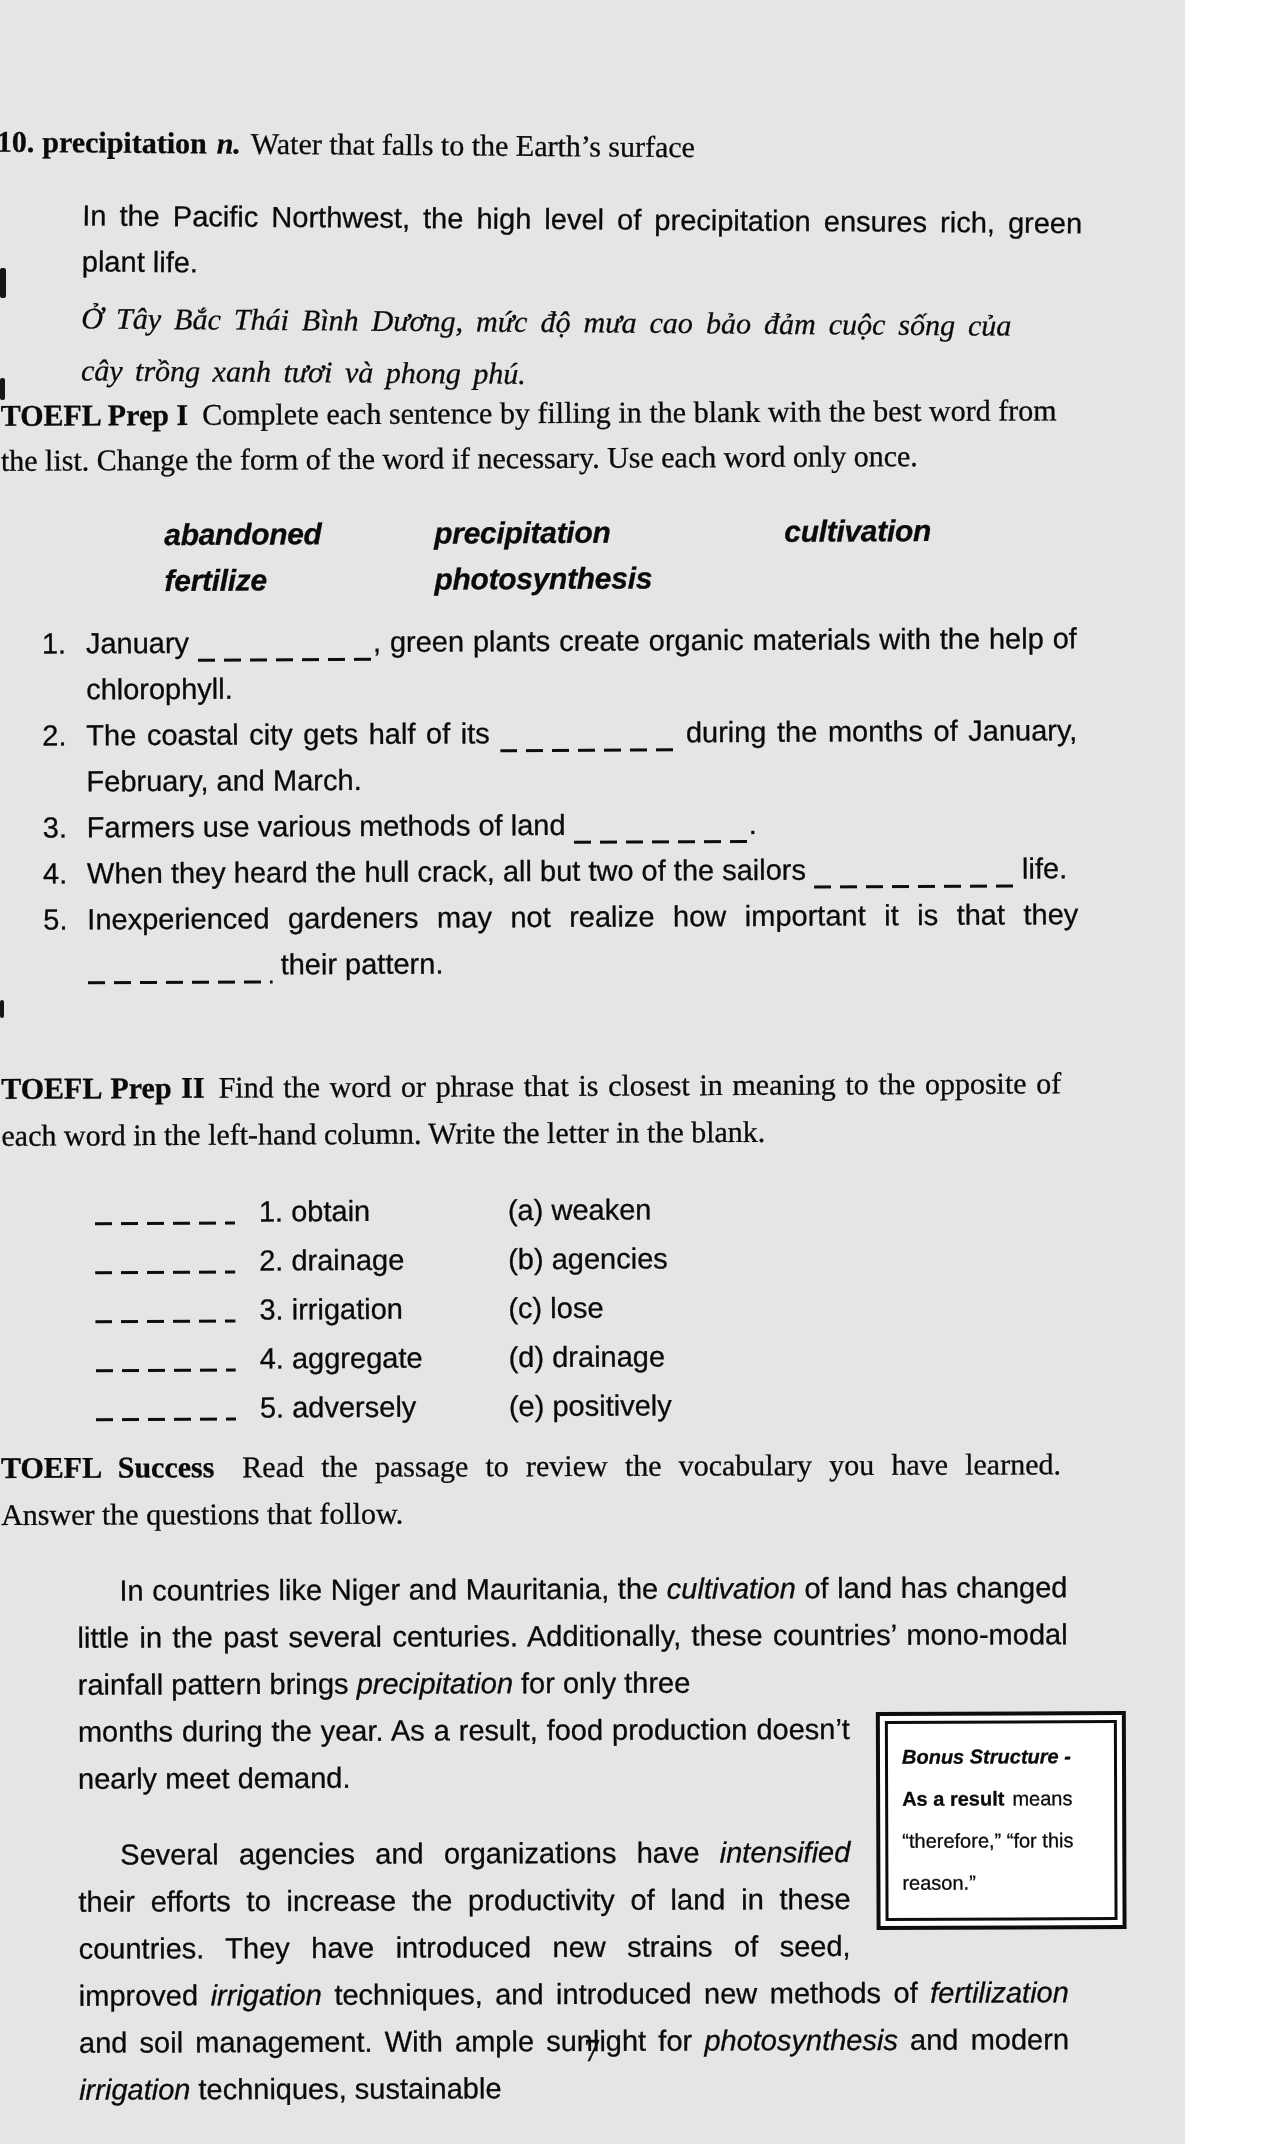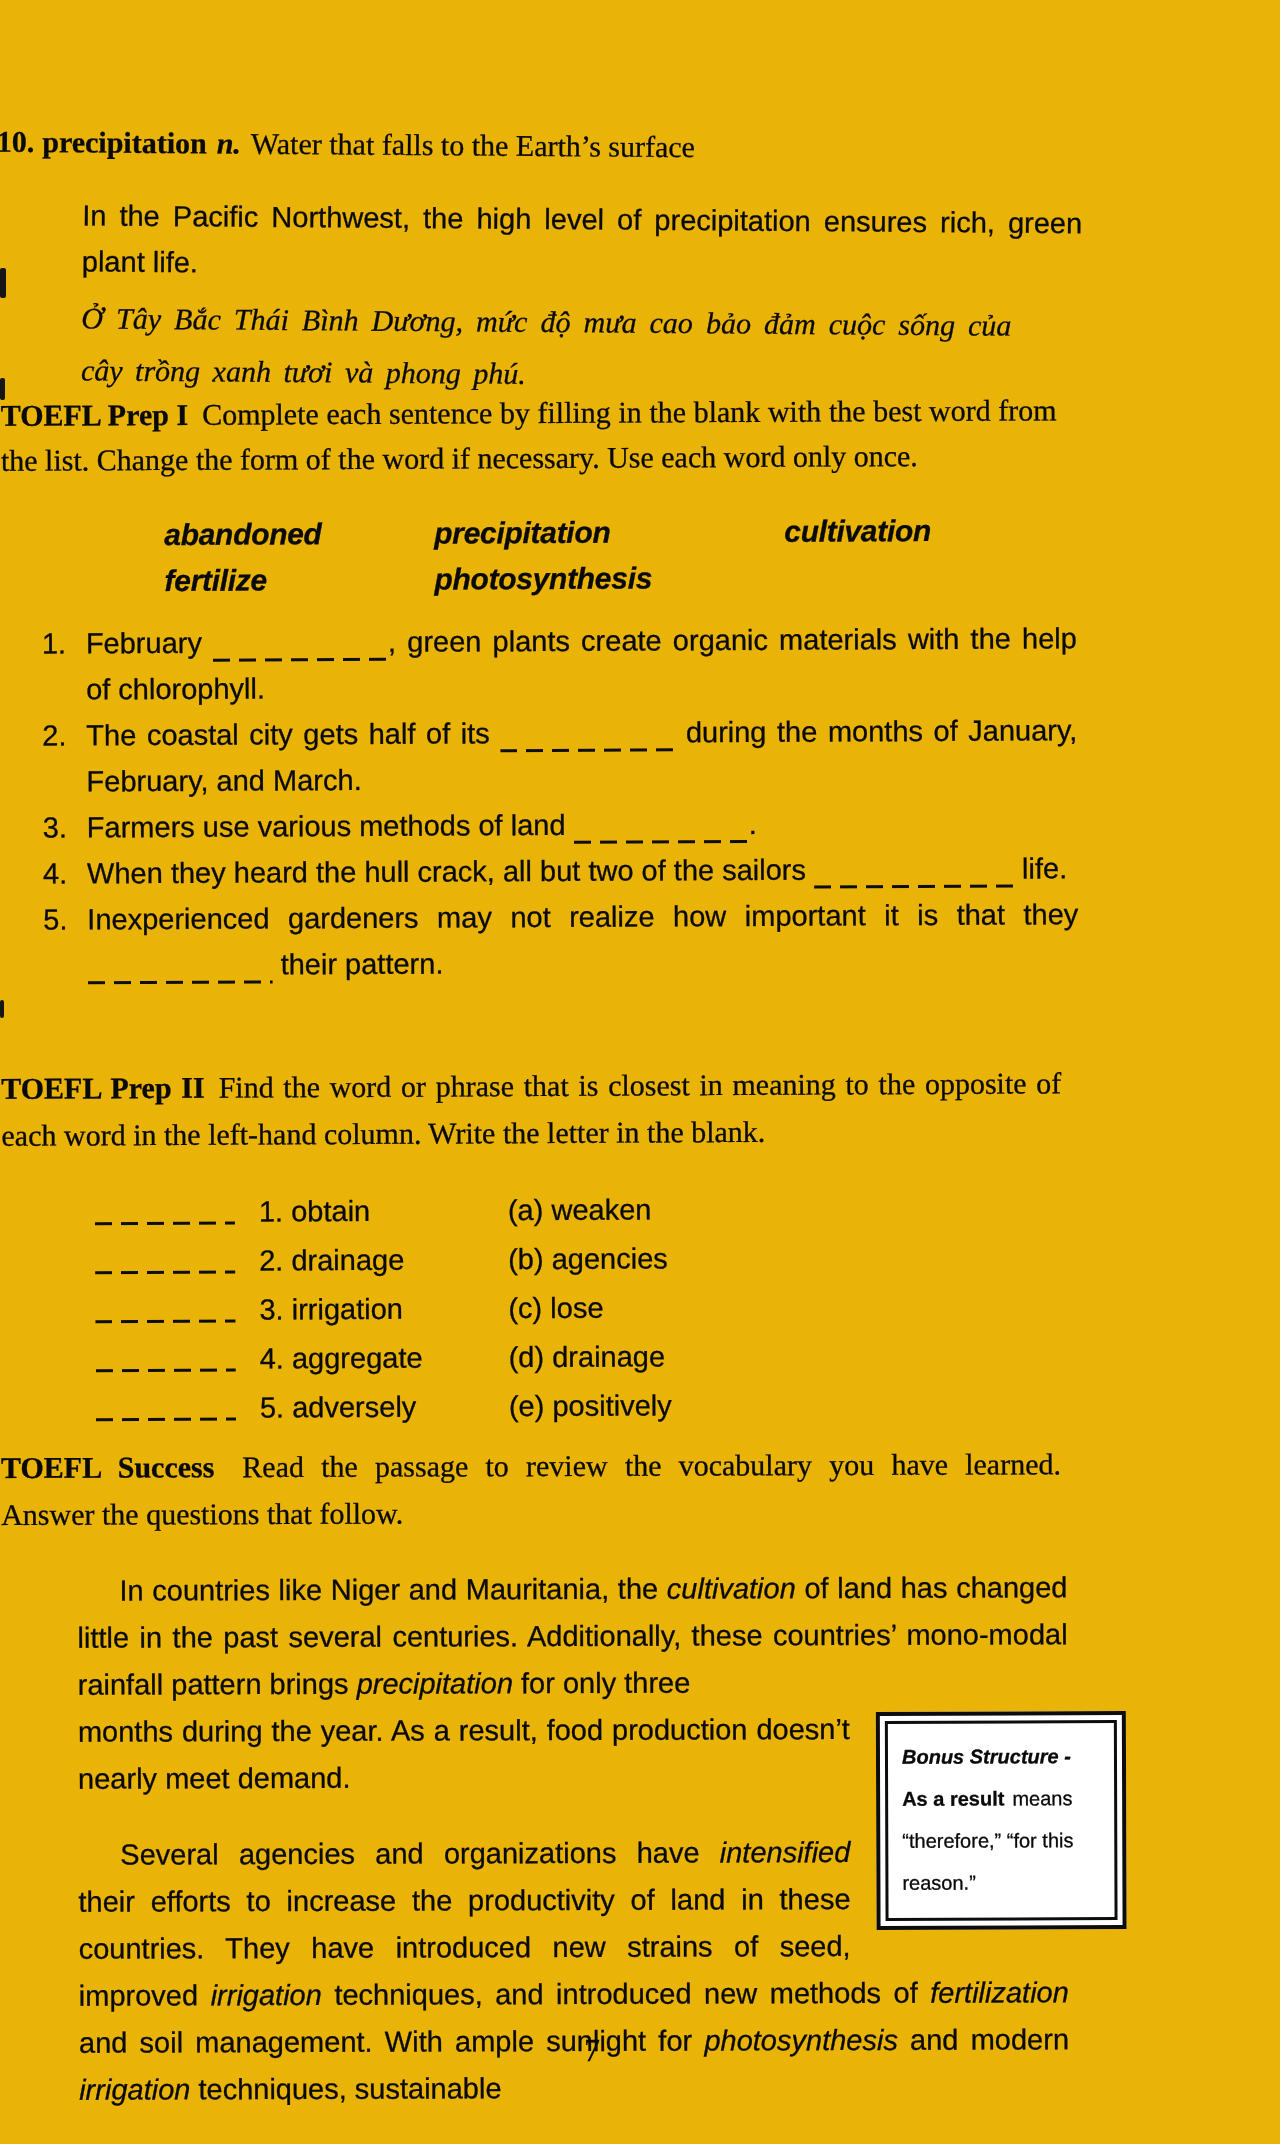--- a/index.html
+++ b/index.html
@@ -1,17 +1,17 @@
 <!DOCTYPE html>
 <html><head>
 <meta charset="utf-8">
 <style>
   html,body{margin:0;padding:0;background:#ffffff;}
   .page{
-    position:relative;width:1280px;height:2144px;background:#eab308;
+    position:relative;width:1185px;height:2144px;background:#e5e5e5;
     color:#0a0a0a;overflow:hidden;
     -webkit-text-stroke:0.3px currentColor;
   }
   .serif{font-family:"Liberation Serif","DejaVu Serif",serif;}
   .sans{font-family:"Liberation Sans","DejaVu Sans",sans-serif;}
   .b{font-weight:bold;}
   .i{font-style:italic;}
 
   
   .blank{
@@ -97,21 +97,21 @@
         <span>cultivation</span>
       </div>
       <div class="bank-row">
         <span>fertilize</span>
         <span>photosynthesis</span>
       </div>
     </div>
     <div class="items sans">
       <div class="item">
         <span class="num">1.</span>
-        <div class="itext"><span class="">February </span><span class="blank" style="width: 175px;"></span><span class="">, green plants create organic materials with the help of chlorophyll.</span></div>
+        <div class="itext"><span class="">January </span><span class="blank" style="width: 175px;"></span><span class="">, green plants create organic materials with the help of chlorophyll.</span></div>
       </div>
       <div class="item">
         <span class="num">2.</span>
         <div class="itext"><span class="">The coastal city gets half of its </span><span class="blank" style="width: 175px;"></span><span class=""> during the months of January, February, and March.</span></div>
       </div>
       <div class="item">
         <span class="num">3.</span>
         <div class="itext"><span class="">Farmers use various methods of land </span><span class="blank" style="width: 175px;"></span><span class="">.</span></div>
       </div>
       <div class="item">

